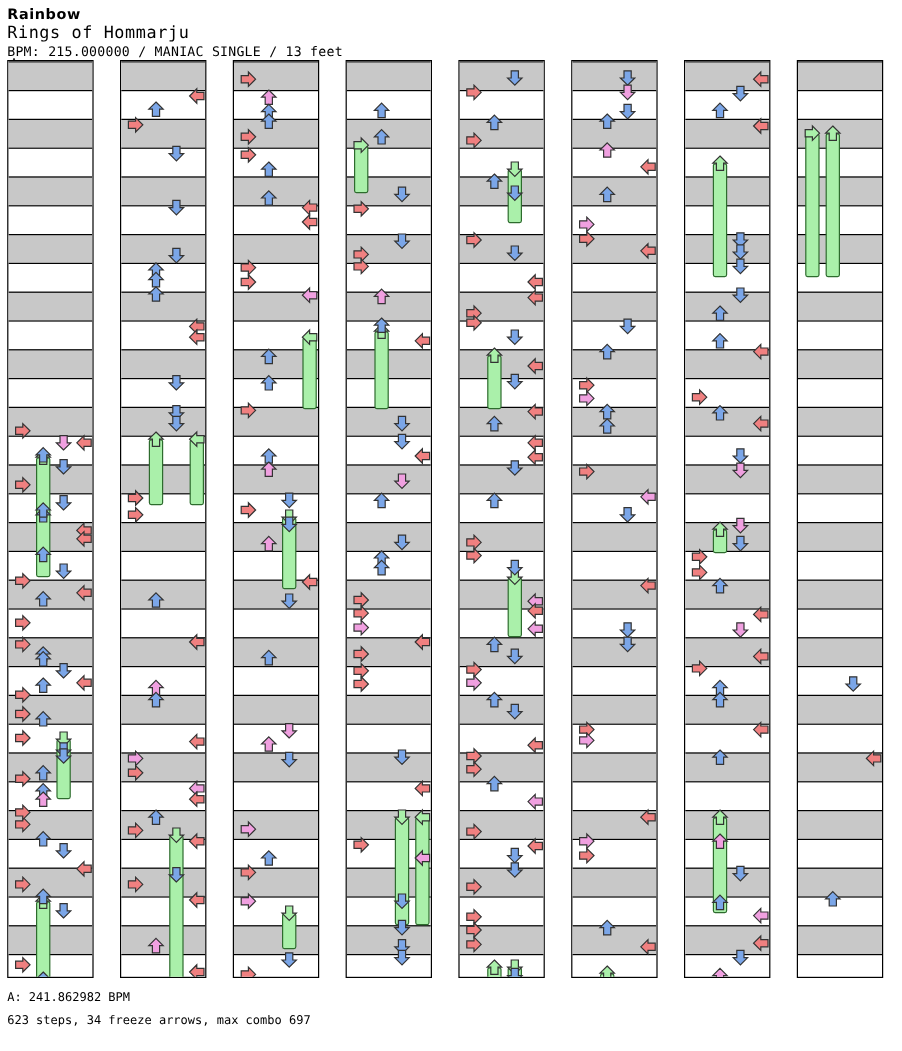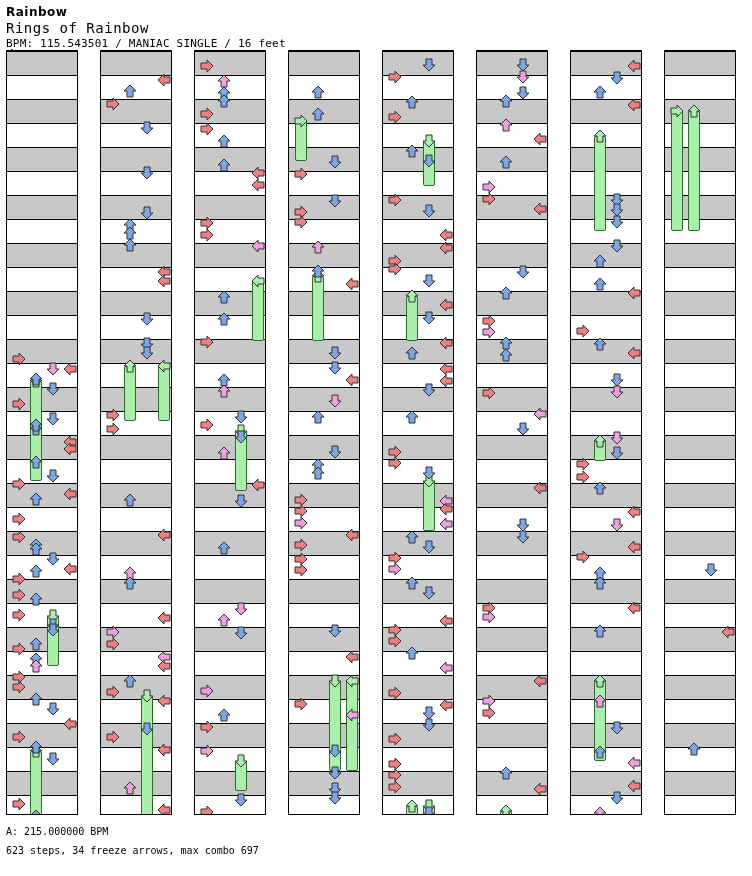--- a/index.html
+++ b/index.html
@@ -57,22 +57,22 @@
     position:absolute;width:12px;
     background:#aaf0aa;border:1px solid #2d6b2d;
     border-radius:2px;
     box-sizing:border-box;
   }
 </style>
 </head>
 <body>
 
 <div class="artist">Rainbow</div>
-<div class="title">Rings of Rainbow</div>
-<div class="meta">BPM: 115.543501 / MANIAC SINGLE / 16 feet</div>
+<div class="title">Rings of Hommarju</div>
+<div class="meta">BPM: 215.000000 / MANIAC SINGLE / 13 feet</div>
 <div class="bpm-label">A</div>
 
 <div id="board">
     <div class="col" style="left: 0px;">
       <div class="measure shade" style="top: 0px;">
         <div class="mline"></div>
       </div>
       <div class="measure" style="top: 24px;">
         <div class="mline"></div>
       </div>
@@ -2282,14 +2282,14 @@
         </svg>
       </div>
       <div class="arrow" style="left: 21px; top: 690px;">
         <svg viewBox="0 0 16 16" style="transform:rotate(90deg)">
           <path d="M2 8 L8 2 L8 5 L14 5 L14 11 L8 11 L8 14 Z" fill="#7ba6e8" stroke="#333" stroke-width="1"></path>
         </svg>
       </div>
     </div>
   </div>
 
-<div class="footer1">A: 215.000000 BPM</div>
+<div class="footer1">A: 241.862982 BPM</div>
 <div class="footer2">623 steps, 34 freeze arrows, max combo 697</div>
 
 </body></html>

